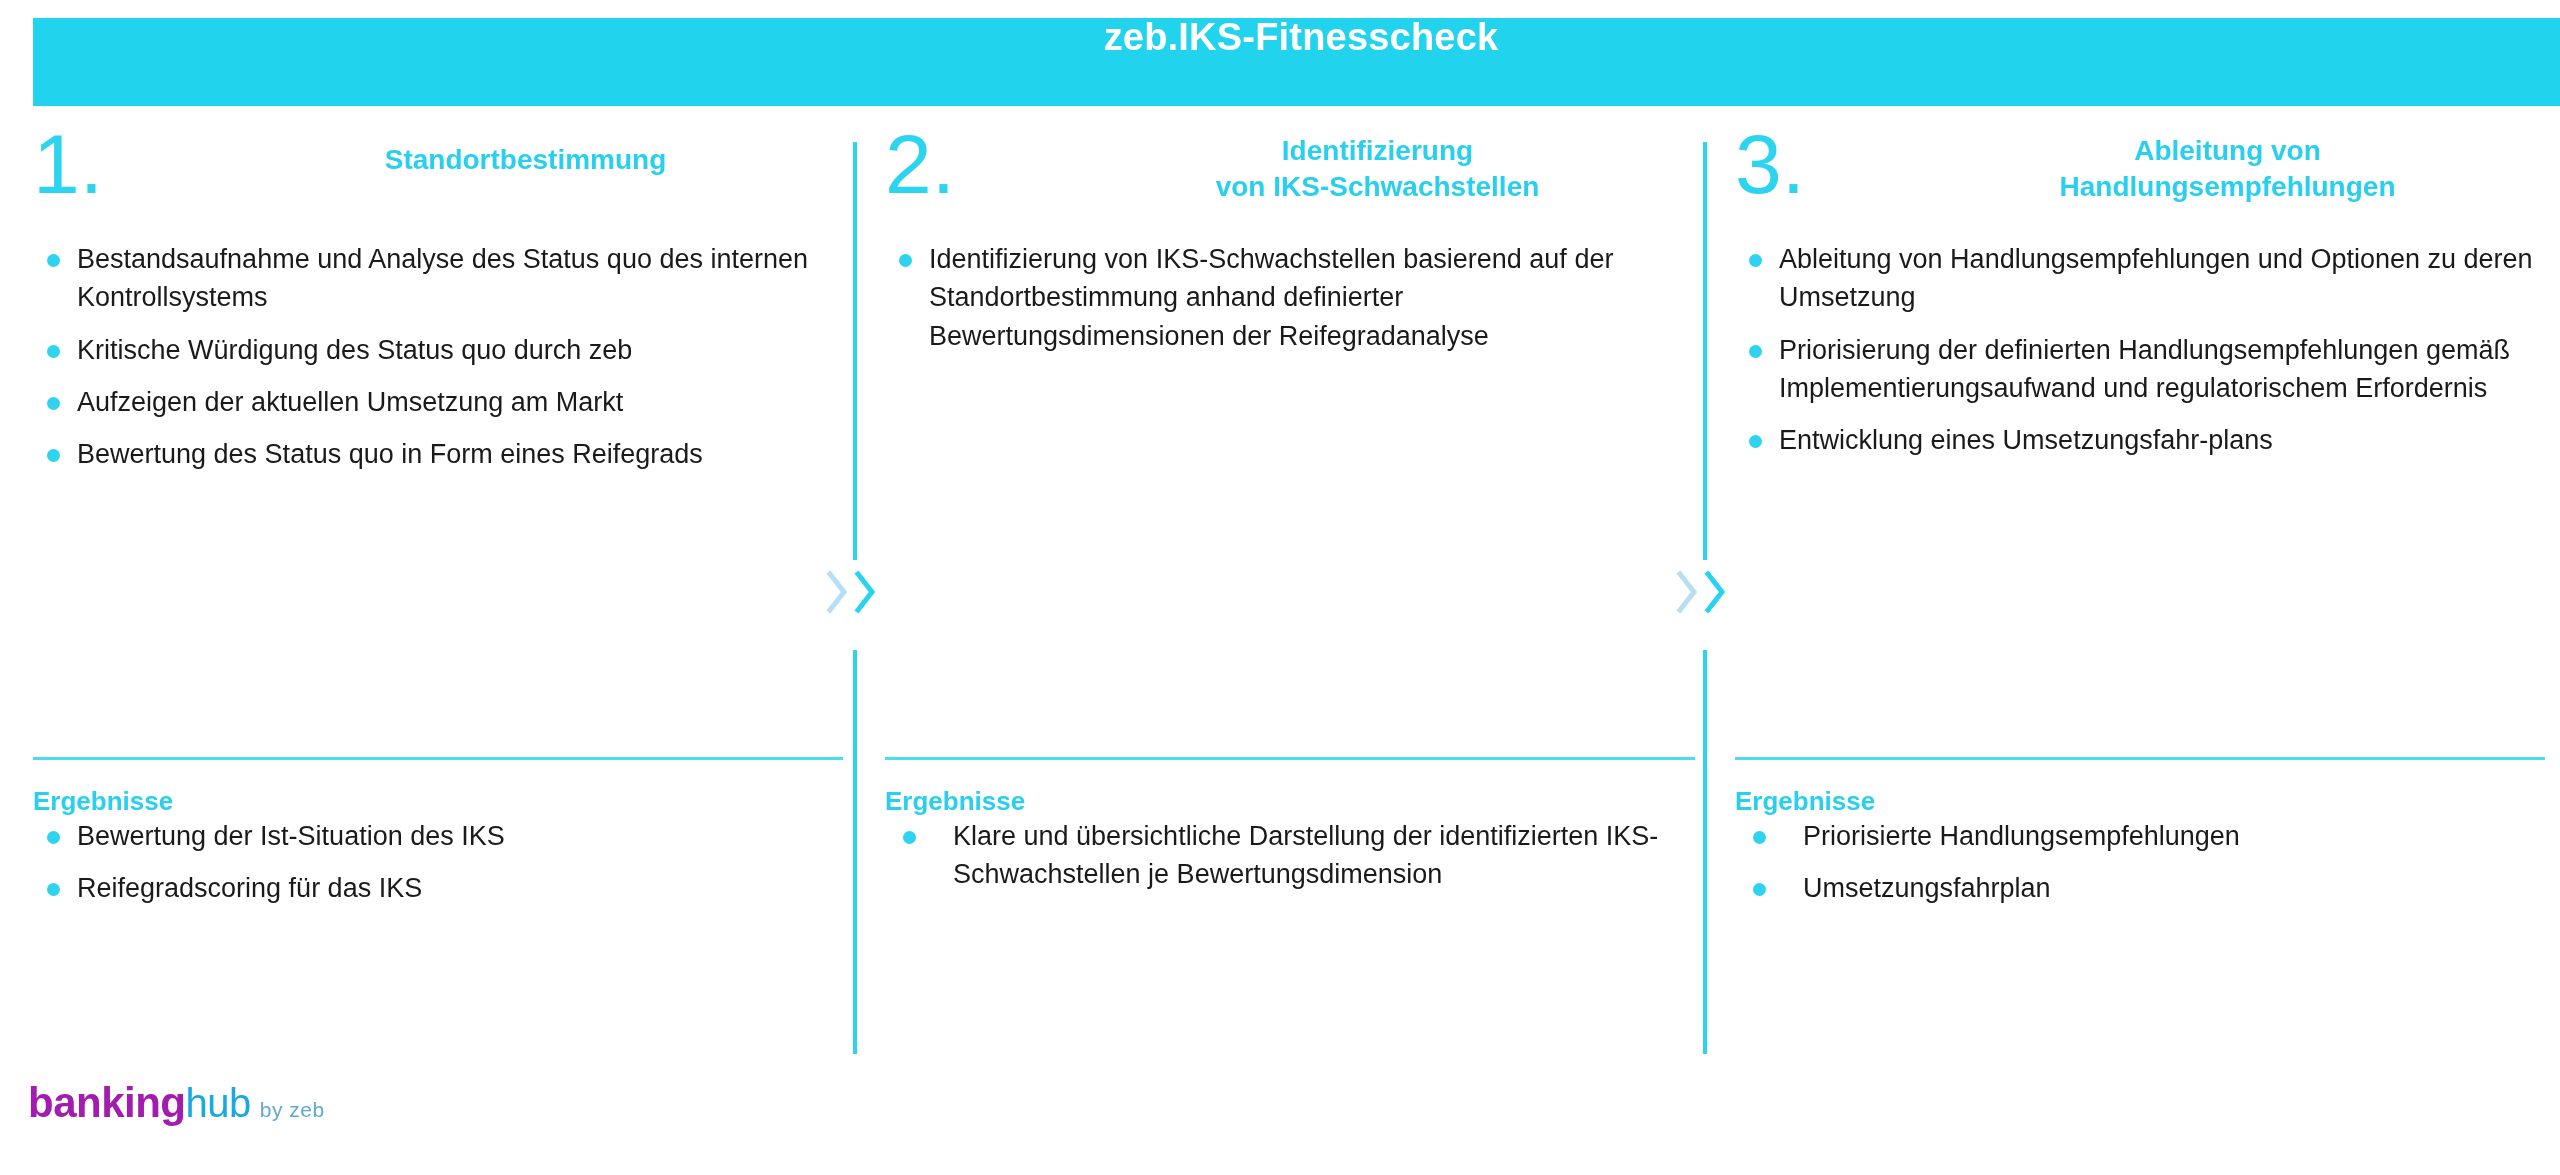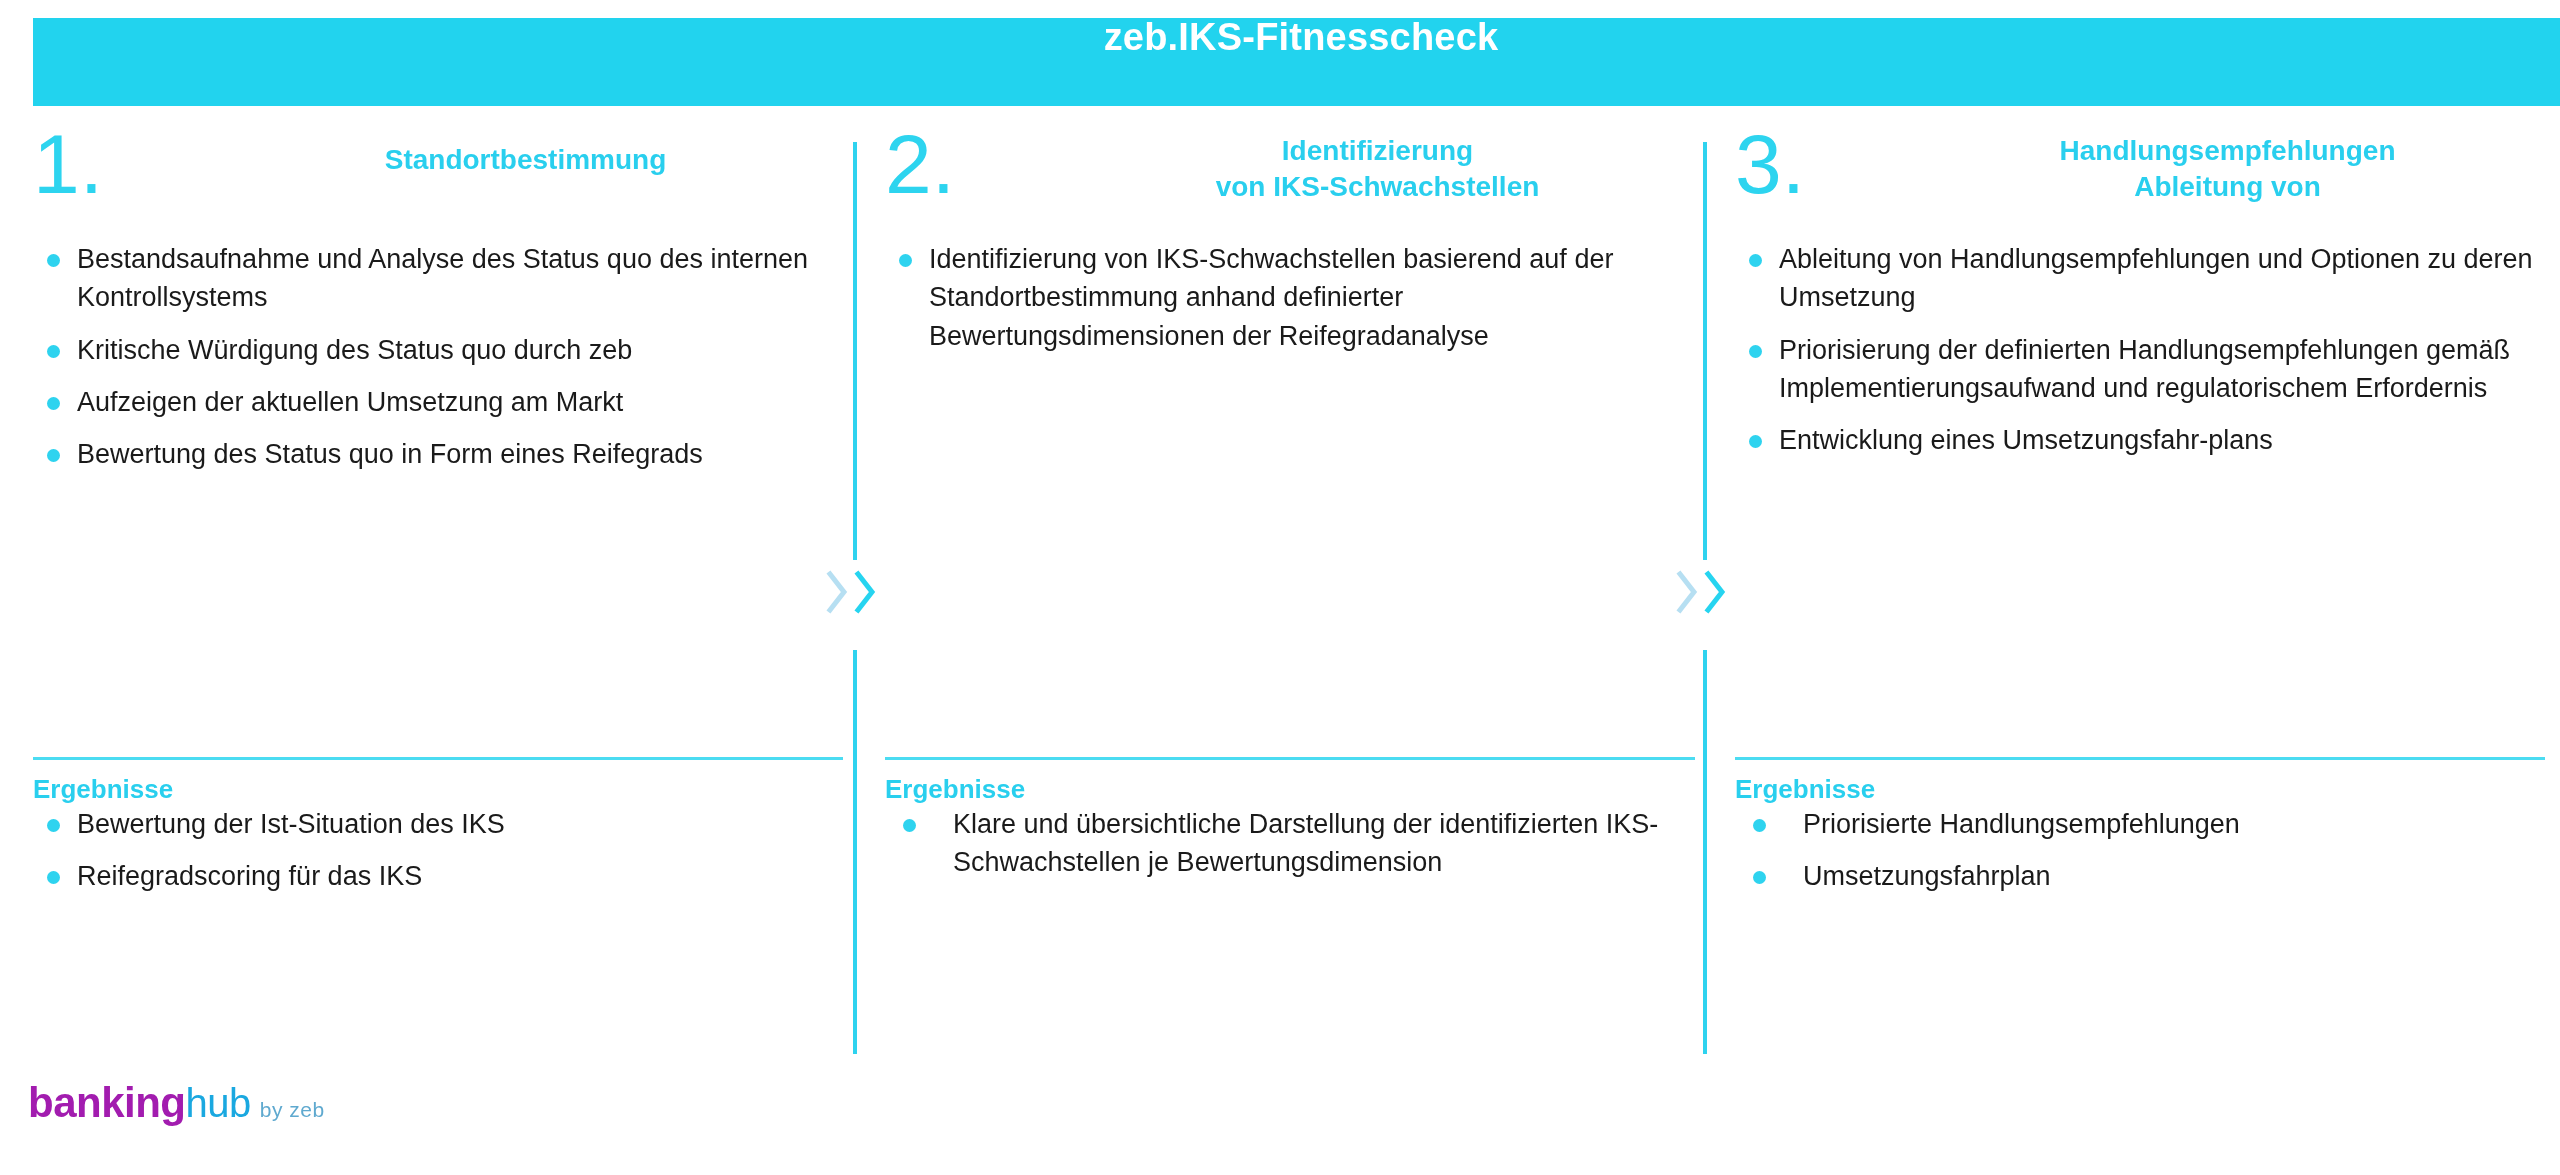--- a/index.html
+++ b/index.html
@@ -118,21 +118,21 @@
     left: 0;
     top: 627px;
     width: 100%;
   }
   .results-rule {
     width: 100%;
     height: 3px;
     background: #4bdcf2;
   }
   .results-title {
-    margin-top: 14px;
+    margin-top: 26px;
     color: #29cfee;
     font-size: 26px;
     font-weight: bold;
   }
   .results-list { margin-top: 22px; }
   .results-list li {
     padding-left: 44px;
     margin-bottom: 22px;
   }
   .results-list li::before { top: 13px; }
@@ -245,22 +245,22 @@
         <ul class="bullets results-list">
             <li>Klare und übersichtliche Darstellung der identifizierten IKS-Schwachstellen je Bewertungsdimension</li>
           </ul>
       </div>
     </div>
 
     <div class="col col-3">
       <div class="col-head">
         <div class="col-number">3.</div>
         <div class="col-title">
+            <div>Ableitung von</div>
             <div>Handlungsempfehlungen</div>
-            <div>Ableitung von</div>
           </div>
       </div>
       <ul class="bullets main-list">
           <li>Ableitung von Handlungsempfehlungen und Optionen zu deren Umsetzung</li>
           <li>Priorisierung der definierten Handlungsempfehlungen gemäß Implementierungsaufwand und regulatorischem Erfordernis</li>
           <li>Entwicklung eines Umsetzungsfahr-plans</li>
         </ul>
       <div class="results">
         <div class="results-rule"></div>
         <div class="results-title">Ergebnisse</div>

